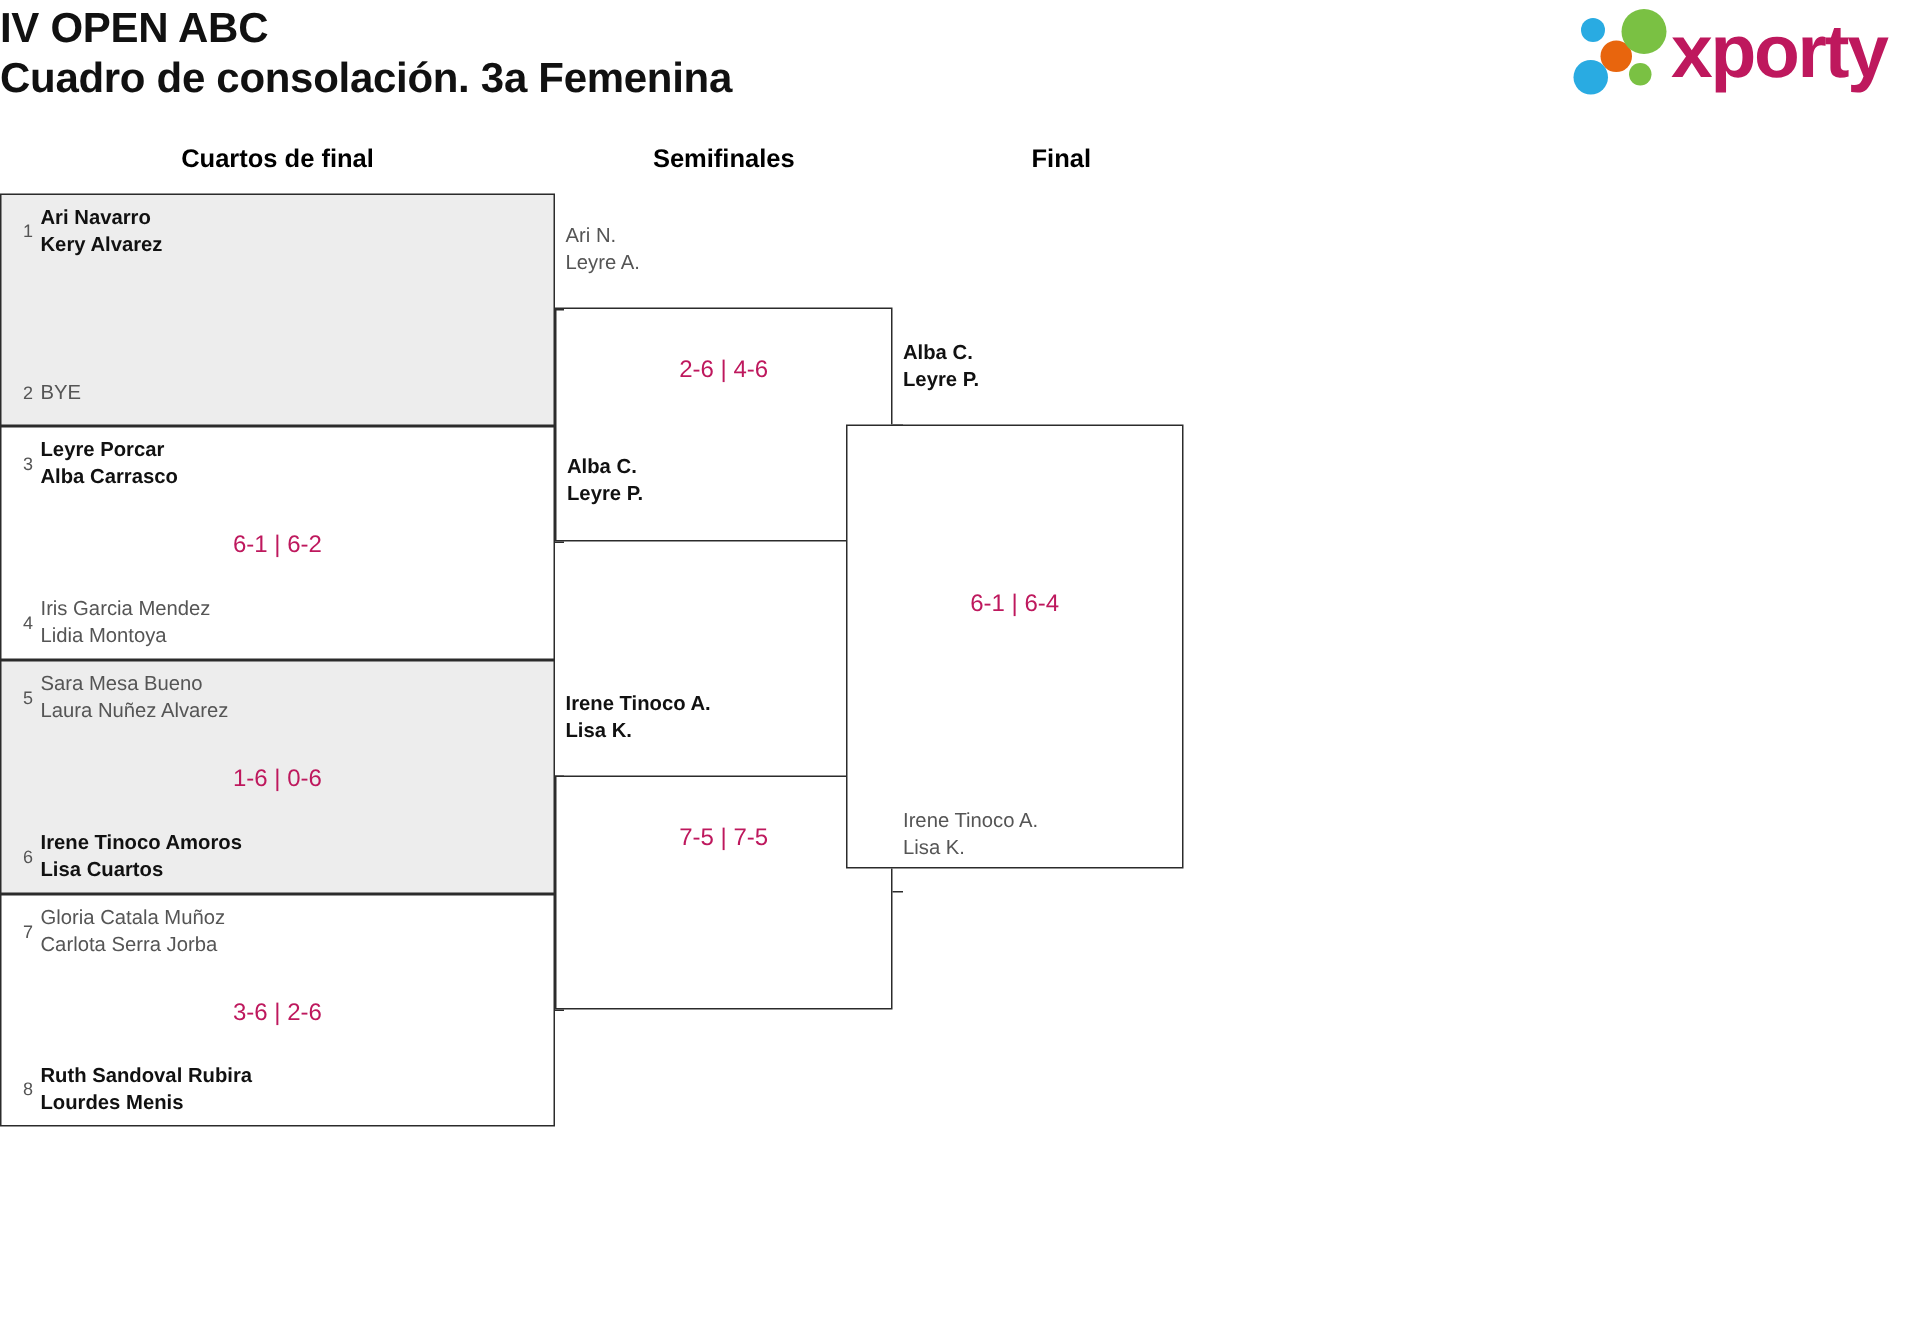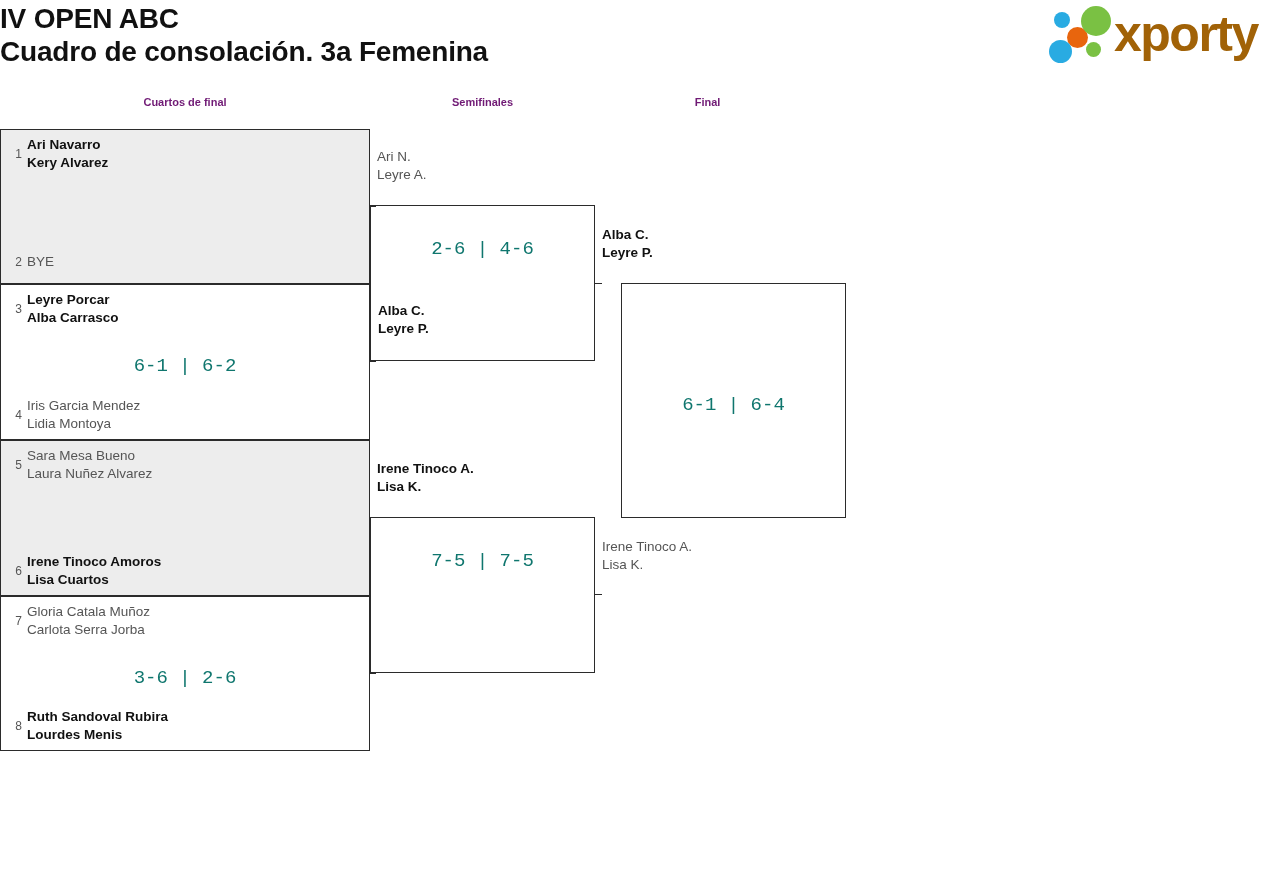--- a/index.html
+++ b/index.html
@@ -26,27 +26,27 @@
 
   
   #logo {
     position: absolute; left: 1048px; top: 4px; width: 228px; height: 62px;
   }
   #logo-dots { position: absolute; left: 0; top: 0; width: 76px; height: 62px; }
   .dot { position: absolute; border-radius: 50%; }
   #logo-word {
     position: absolute; left: 66px; top: 2px;
     font-size: 50px; font-weight: bold; letter-spacing: -1.5px;
-    color: #a16207; line-height: 56px;
+    color: #be185d; line-height: 56px;
   }
 
   
   .round-header {
     position: absolute; top: 96px;
-    font-size: 11px; font-weight: bold; color: #701a75;
+    font-size: 17px; font-weight: bold; color: #000000;
     text-align: center;
   }
   #hdr-qf { left: 0px;   width: 370px; }
   #hdr-sf { left: 370px; width: 225px; }
   #hdr-f  { left: 595px; width: 225px; }
 
   
   #bracket {
     position: absolute; left: 0; top: 0; width: 1280px; height: 883px;
   }
@@ -72,21 +72,21 @@
   }
   .names {
     flex: 1 1 auto; font-size: 13.5px; line-height: 18px; color: #555555;
     white-space: nowrap;
   }
   .names.winner { color: #111111; font-weight: bold; }
   .name-line { display: block; }
 
   .score {
     position: absolute; left: 0; width: 100%;
-    text-align: center; font-size: 19px; color: #0f766e; font-family: Liberation Mono, monospace;
+    text-align: center; font-size: 16px; color: #be185d;
   }
 
   
   .stub { position: absolute; background: #2b2b2b; height: 1px; }
 </style>
 </head>
 <body>
 
 <div id="header">
 
@@ -149,20 +149,21 @@
   </div>
 
   <div class="match shaded" style="left:0px; top:440px; width:370px; height:156px;">
     <div class="player top">
       <span class="seed">5</span>
       <span class="names">
         <span class="name-line">Sara Mesa Bueno</span>
         <span class="name-line">Laura Nuñez Alvarez</span>
       </span>
     </div>
+    <div class="score" style="top:70px;">1-6 | 0-6</div>
     <div class="player bottom">
       <span class="seed">6</span>
       <span class="names winner">
         <span class="name-line">Irene Tinoco Amoros</span>
         <span class="name-line">Lisa Cuartos</span>
       </span>
     </div>
   </div>
 
   <div class="match" style="left:0px; top:596px; width:370px; height:155px;">
@@ -212,21 +213,21 @@
     <div class="score" style="top:32px;">7-5 | 7-5</div>
   </div>
 
   <div class="player" style="left:602px; top:226px; width:215px;">
     <span class="names winner">
       <span class="name-line">Alba C.</span>
       <span class="name-line">Leyre P.</span>
     </span>
   </div>
 
-  <div class="match" style="left:621px; top:283px; width:225px; height:235px;">
+  <div class="match" style="left:564px; top:283px; width:225px; height:296px;">
     <div class="score" style="top:110px;">6-1 | 6-4</div>
   </div>
 
   <div class="player" style="left:602px; top:538px; width:215px;">
     <span class="names">
       <span class="name-line">Irene Tinoco A.</span>
       <span class="name-line">Lisa K.</span>
     </span>
   </div>
 

